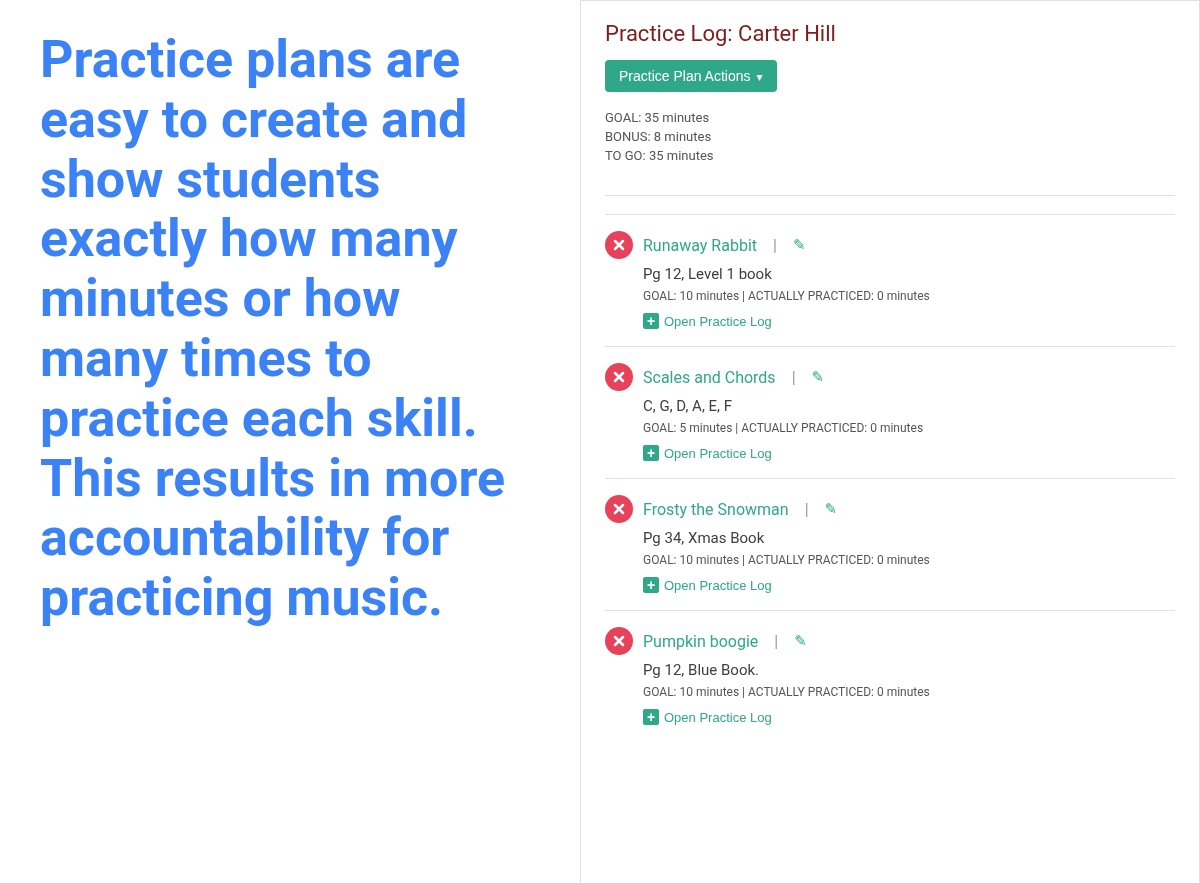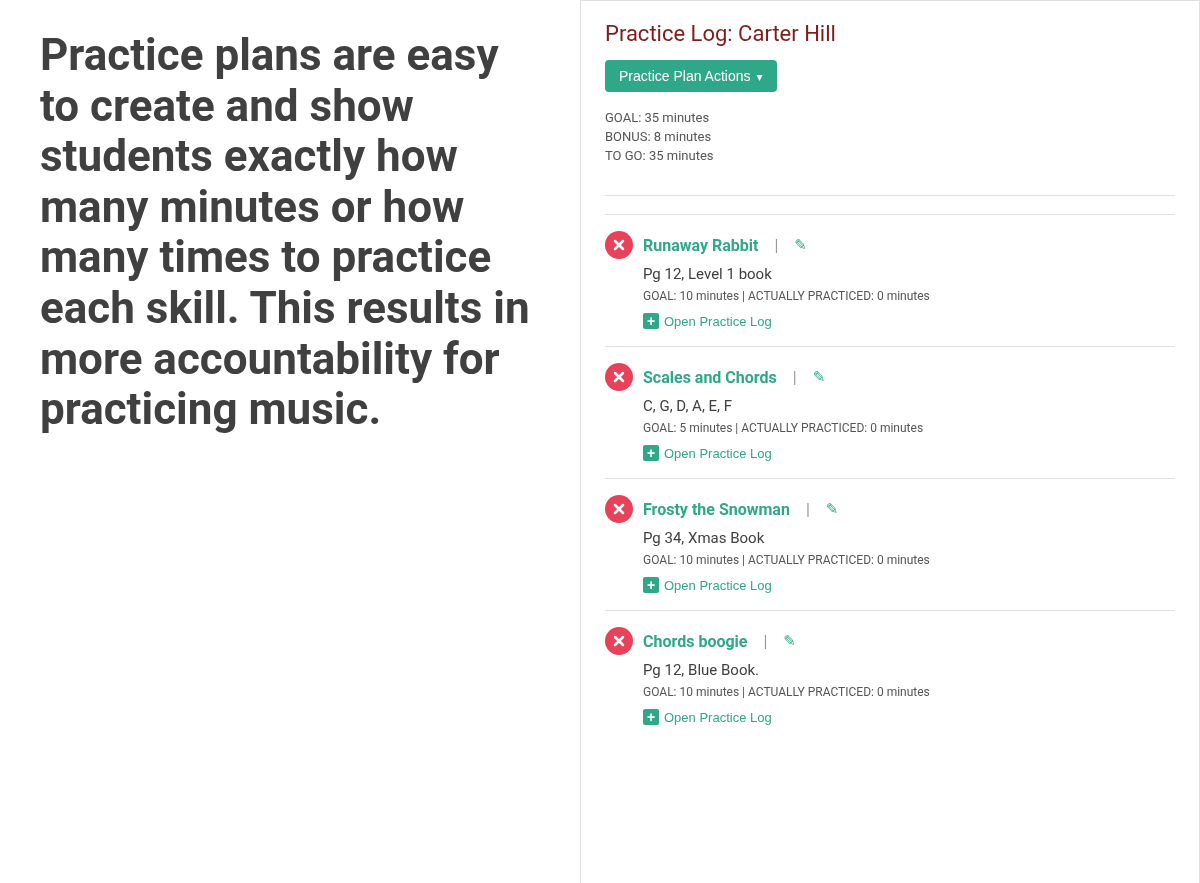--- a/index.html
+++ b/index.html
@@ -13,23 +13,23 @@
     }
 
     
     .left-panel {
       width: 580px;
       padding: 30px 40px;
       display: flex;
       align-items: flex-start;
     }
     .tagline {
-      font-size: 44px;
+      font-size: 52px;
       font-weight: 700;
-      color: #404040;
+      color: #3b82f6;
       line-height: 1.15;
     }
 
     
     .right-panel {
       flex: 1;
       background: #fff;
       border-left: 1px solid #e0e0e0;
       border-right: 1px solid #e0e0e0;
       border-top: 1px solid #e0e0e0;
@@ -94,21 +94,21 @@
       flex-shrink: 0;
       cursor: pointer;
     }
     .x-icon svg {
       width: 16px;
       height: 16px;
       fill: #fff;
     }
     .skill-name {
       font-size: 16px;
-      font-weight: 700;
+      font-weight: 400;
       color: #2fa88a;
     }
     .separator {
       color: #999;
       margin: 0 6px;
     }
     .edit-icon {
       color: #2fa88a;
       cursor: pointer;
       font-size: 15px;
@@ -229,21 +229,21 @@
       <span>Open Practice Log</span>
     </button>
   </div>
       <div class="skill-card">
     <div class="skill-header">
       <div class="x-icon">
         <svg viewBox="0 0 16 16">
           <path d="M12 4L4 12M4 4l8 8" stroke="#fff" stroke-width="2.5" stroke-linecap="round" fill="none"></path>
         </svg>
       </div>
-      <span class="skill-name">Chords boogie</span>
+      <span class="skill-name">Pumpkin boogie</span>
       <span class="separator">|</span>
       <span class="edit-icon">✎</span>
     </div>
     <div class="skill-subtitle">Pg 12, Blue Book.</div>
     <div class="skill-stats">GOAL: 10 minutes | ACTUALLY PRACTICED: 0 minutes</div>
     <button class="open-log-btn">
       <span class="plus-box">+</span>
       <span>Open Practice Log</span>
     </button>
   </div>

